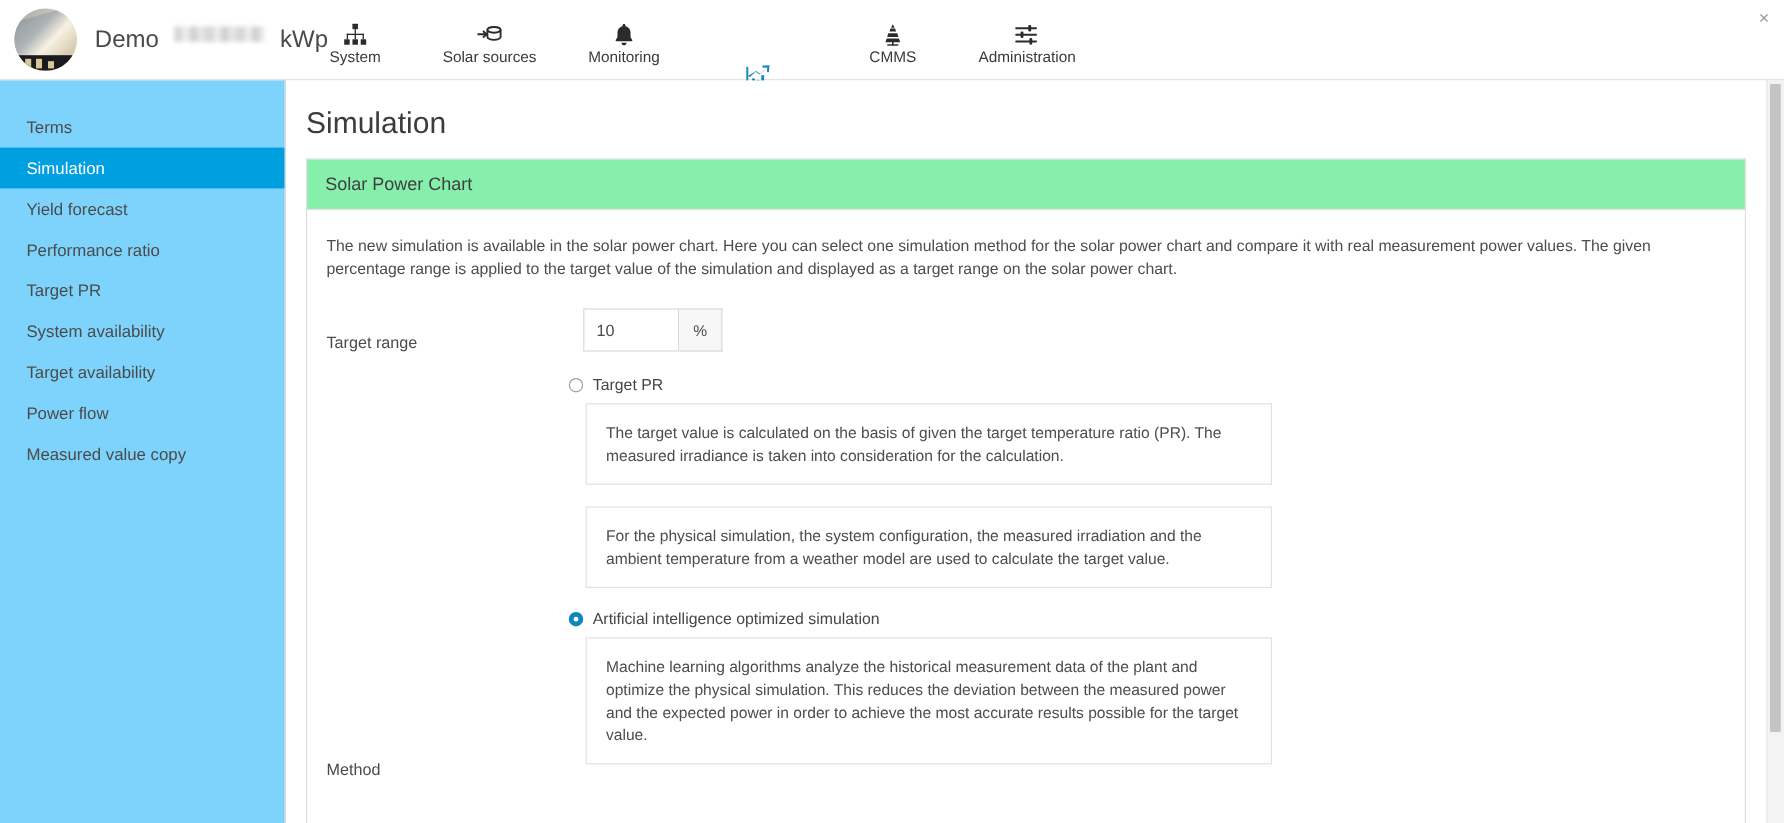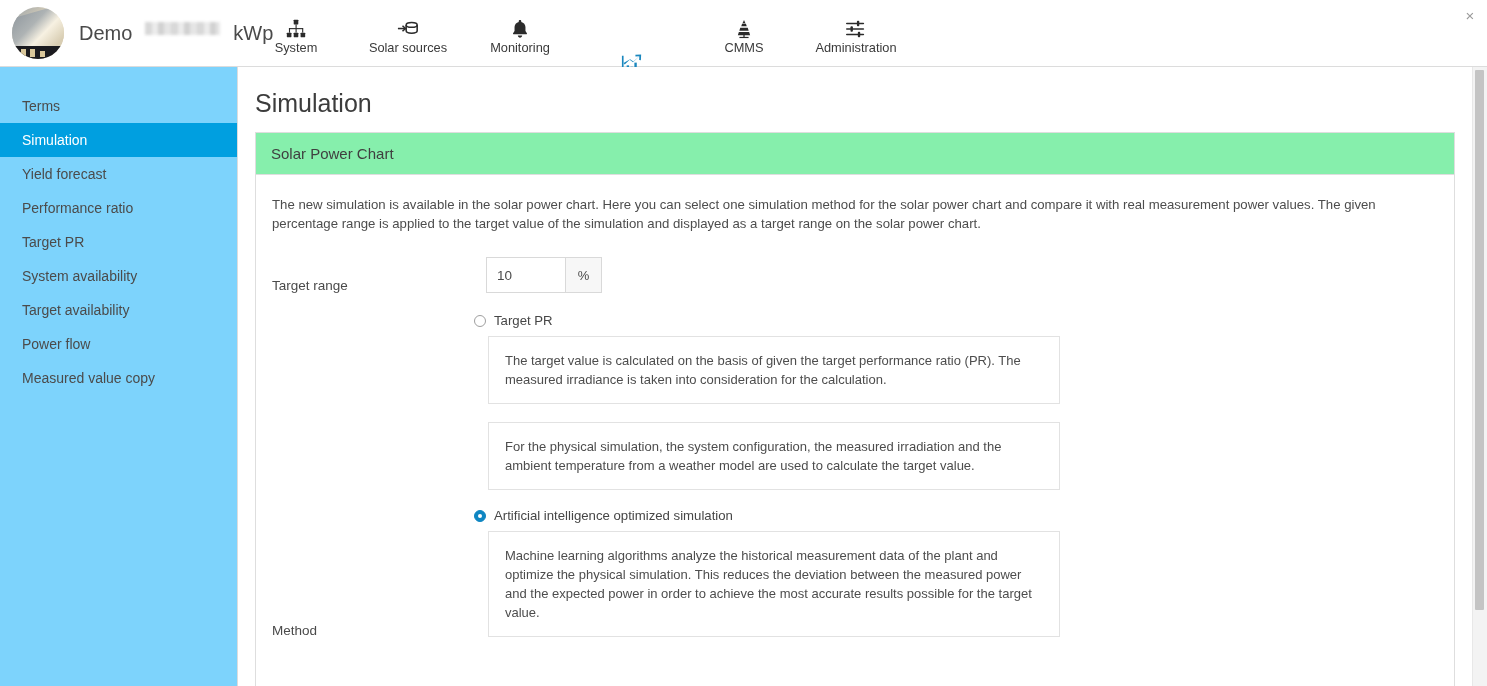--- a/index.html
+++ b/index.html
@@ -137,21 +137,21 @@
   .radio.on::after {
     content: ""; position: absolute; left: 3px; top: 3px;
     width: 4px; height: 4px; border-radius: 50%; background: #ffffff;
   }
   .radio-label { font-size: 13.2px; color: #464646; }
   .desc-box {
     border: 1px solid #e2e2e2; margin: 8px 0 0 14px; padding: 14px 16px;
     font-size: 13px; line-height: 19px; color: #4d4d4d;
   }
   .method-block { margin-bottom: 18px; }
-  .method-block:last-child { margin-bottom: 1px; }
+  .method-block:last-child { margin-bottom: 12px; }
 
   .actions {
     display: flex; justify-content: flex-end; gap: 8px;
     padding: 46px 2px 10px 0;
   }
 
   
   .scroll-track {
     position: absolute; right: 0; top: 67px; width: 15px; height: 619px;
     background: #f3f3f3; border-left: 1px solid #e8e8e8;
@@ -335,21 +335,21 @@
       <div class="form-row">
         <div class="form-label">Method</div>
 
         <div class="methods">
 
           <div class="method-block">
             <div class="radio-line">
               <span class="radio"></span>
               <span class="radio-label">Target PR</span>
             </div>
-            <div class="desc-box">The target value is calculated on the basis of given the target performance ratio (PR). The measured irradiance is taken into consideration for the calculation.</div>
+            <div class="desc-box">The target value is calculated on the basis of given the target temperature ratio (PR). The measured irradiance is taken into consideration for the calculation.</div>
           </div>
 
           <div class="method-block">
             <div class="desc-box">For the physical simulation, the system configuration, the measured irradiation and the ambient temperature from a weather model are used to calculate the target value.</div>
           </div>
 
           <div class="method-block">
             <div class="radio-line">
               <span class="radio on"></span>
               <span class="radio-label">Artificial intelligence optimized simulation</span>

